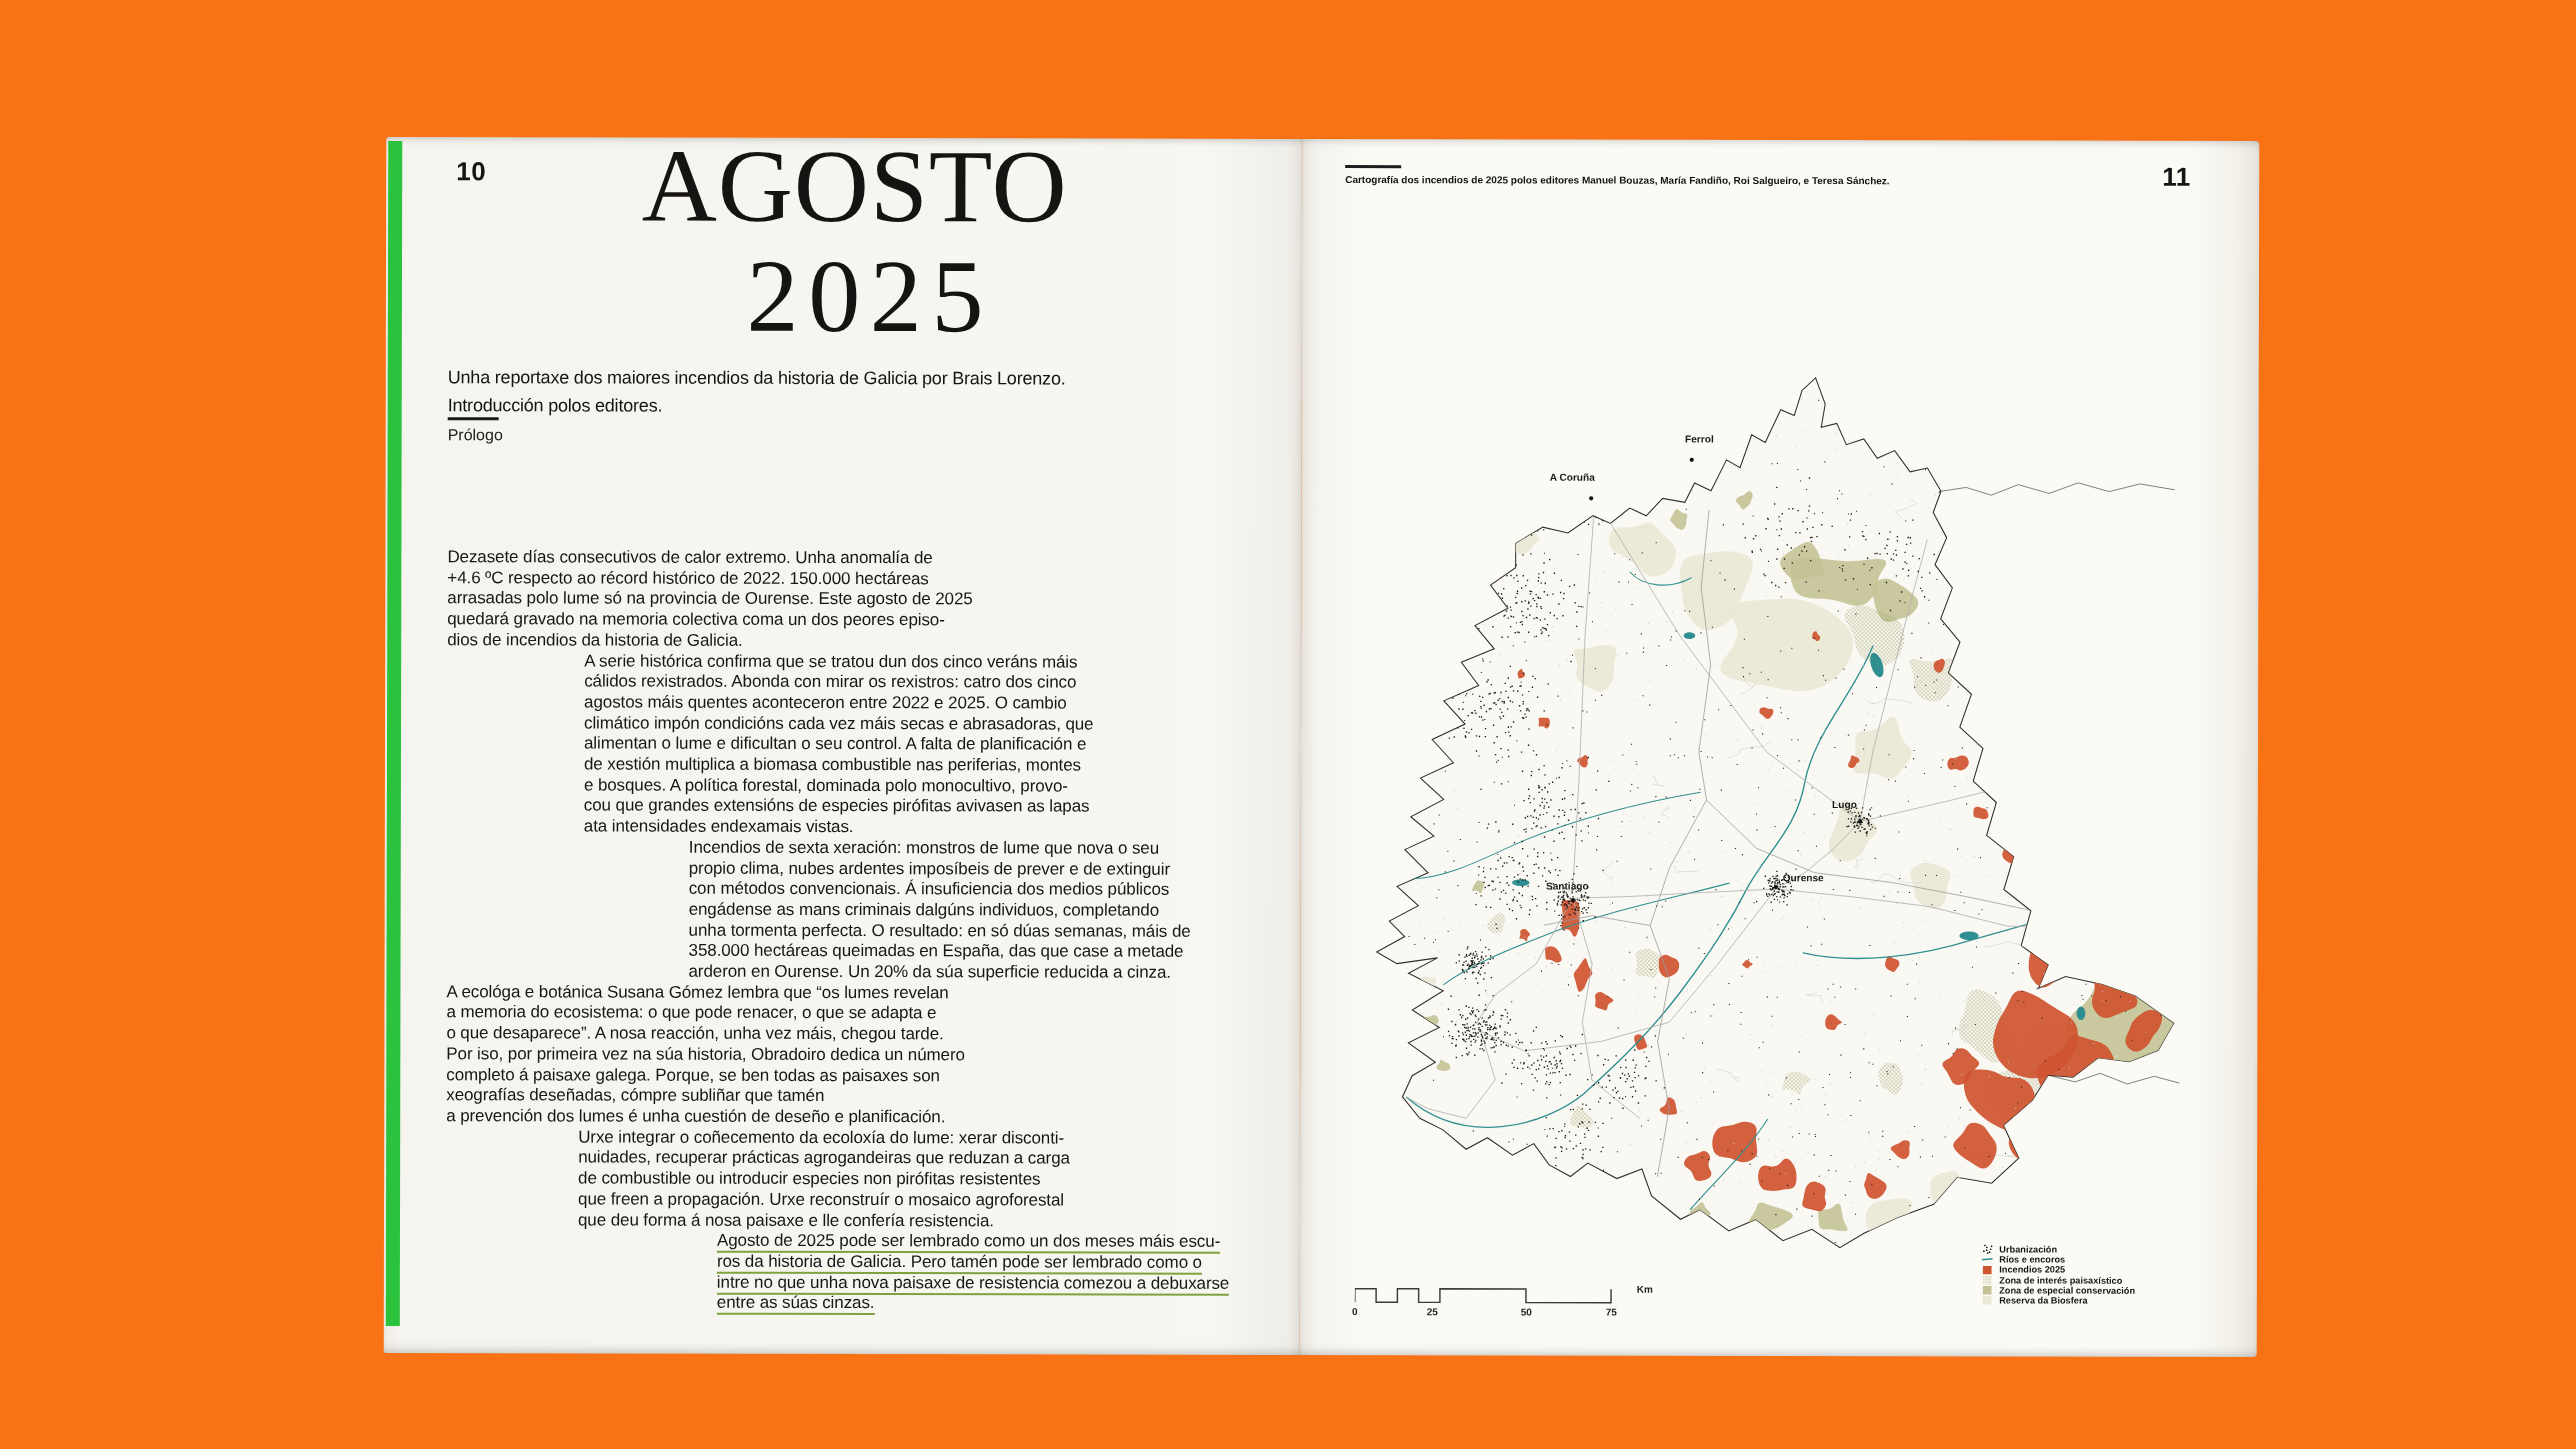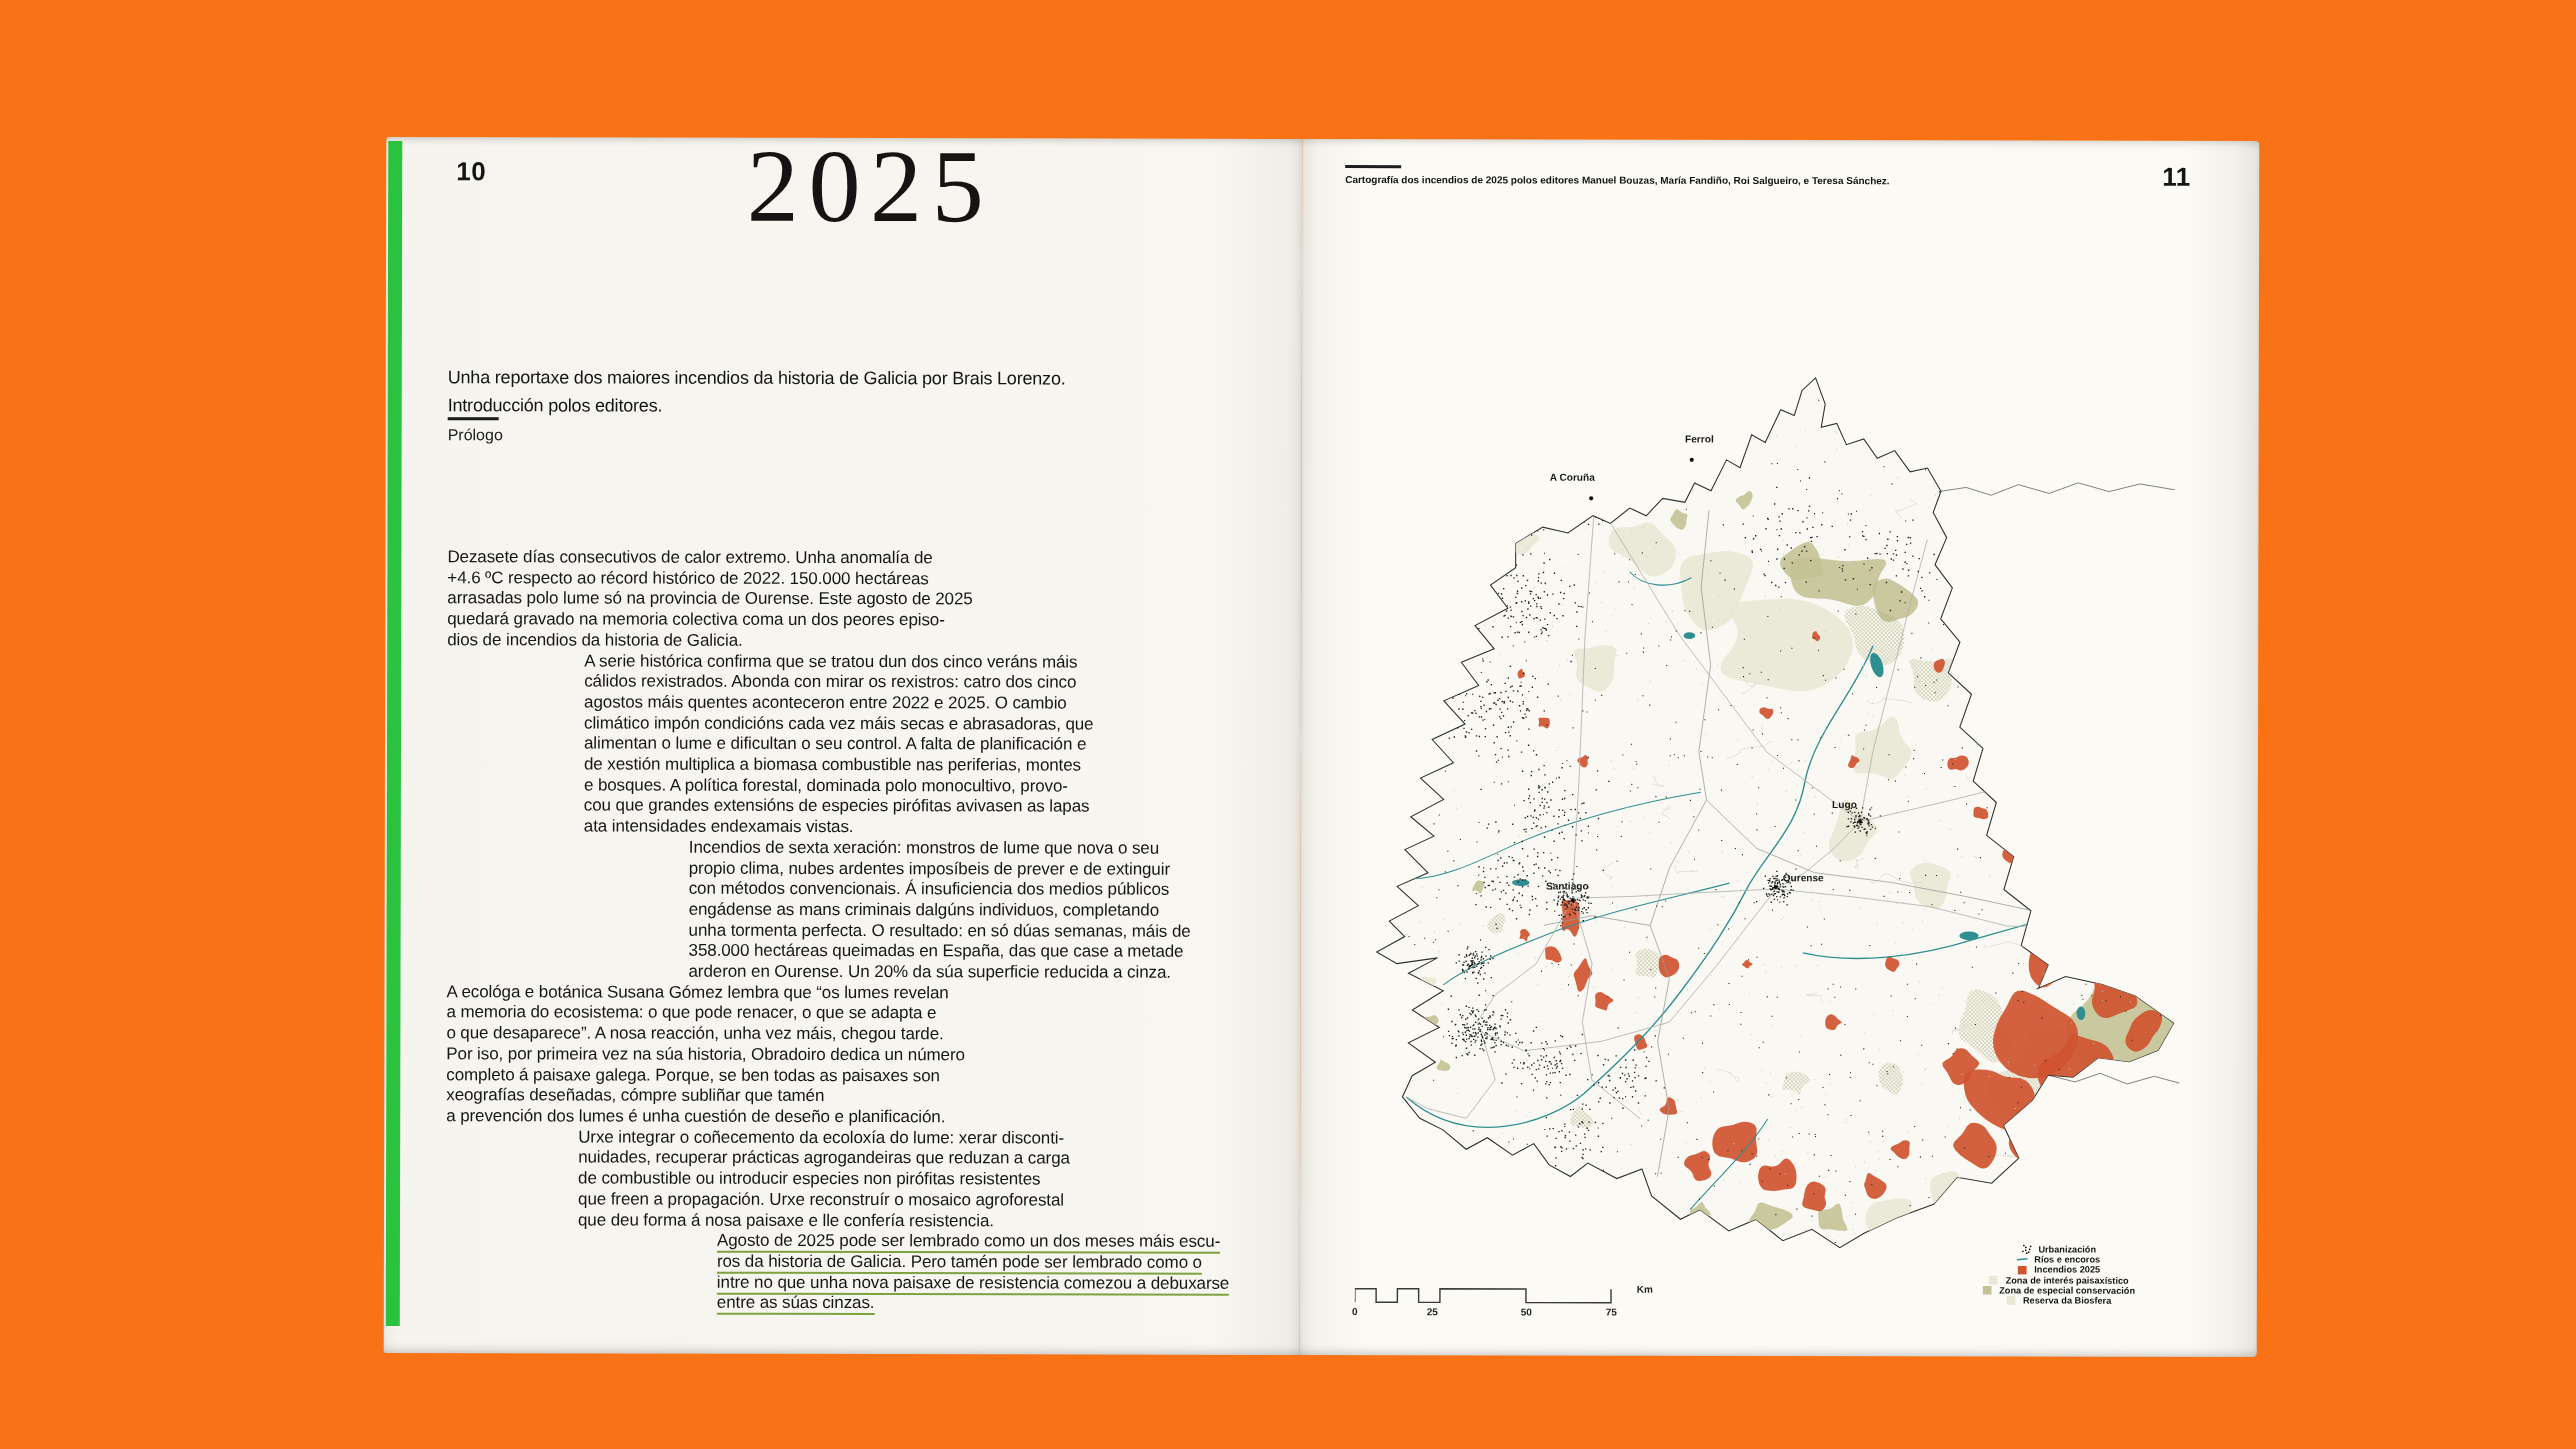--- a/index.html
+++ b/index.html
@@ -41,34 +41,35 @@
   .caption{position:absolute;left:43px;top:35px;font-size:10px;font-weight:700;color:#131313;
      white-space:nowrap;letter-spacing:0;}
 
   #map{position:absolute;left:50px;top:206px;}
 
   .scalebar{position:absolute;left:55px;top:1138px;width:309px;height:44px;}
   .scalebar .tick{position:absolute;top:29px;font-size:10px;font-weight:700;color:#222;}
   .scalebar .unit{position:absolute;left:282px;top:5.8px;font-size:10px;font-weight:700;color:#222;}
 
   .legend{position:absolute;left:682px;top:1104px;}
-  .leg-row{display:flex;align-items:center;height:10.2px;justify-content:center;}
+  .leg-row{display:flex;align-items:center;height:10.2px;}
   .leg-ic{width:11.6px;height:9.7px;margin-right:5.8px;flex:0 0 11.6px;display:flex;align-items:center;}
   .leg-lb{font-size:9.2px;font-weight:700;color:#151515;white-space:nowrap;letter-spacing:0;}
 </style>
 <style>.bodytext .line > span.u{border-bottom-color:#7da23f;}</style></head>
 <body>
 
 <div class="stage">
   <div class="book">
 
     <section class="page left">
       <div class="green-strip" style="background: rgb(43, 194, 62);"></div>
       <div class="pagenum pl">10</div>
       <h1 class="title">
+        <span class="t1">AGOSTO</span>
         <span class="t2">2025</span>
       </h1>
       <div class="intro">
         <div>Unha reportaxe dos maiores incendios da historia de Galicia por Brais Lorenzo.</div>
         <div>Introducción polos editores.</div>
       </div>
       <div class="rule"></div>
       <div class="prologo">Prólogo</div>
       <div class="bodytext" id="bodytext">
           <div style="margin-left: 0px;">

